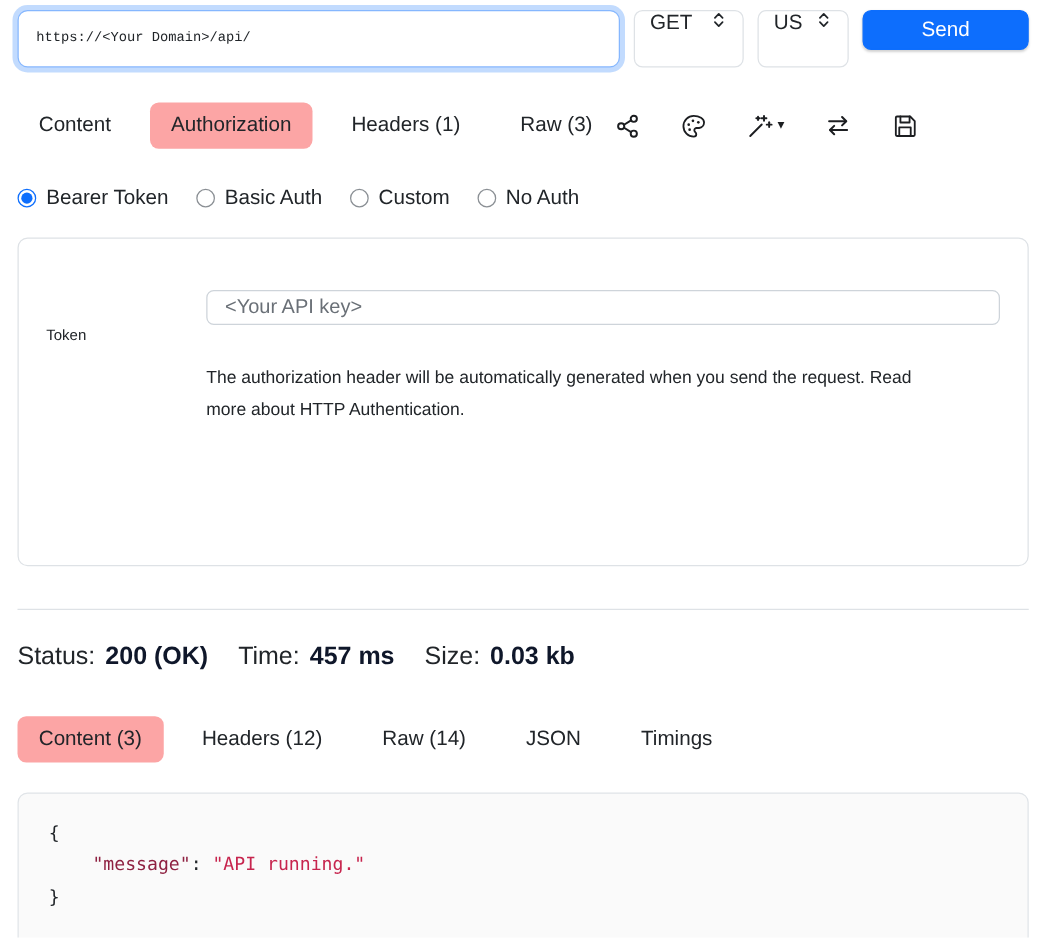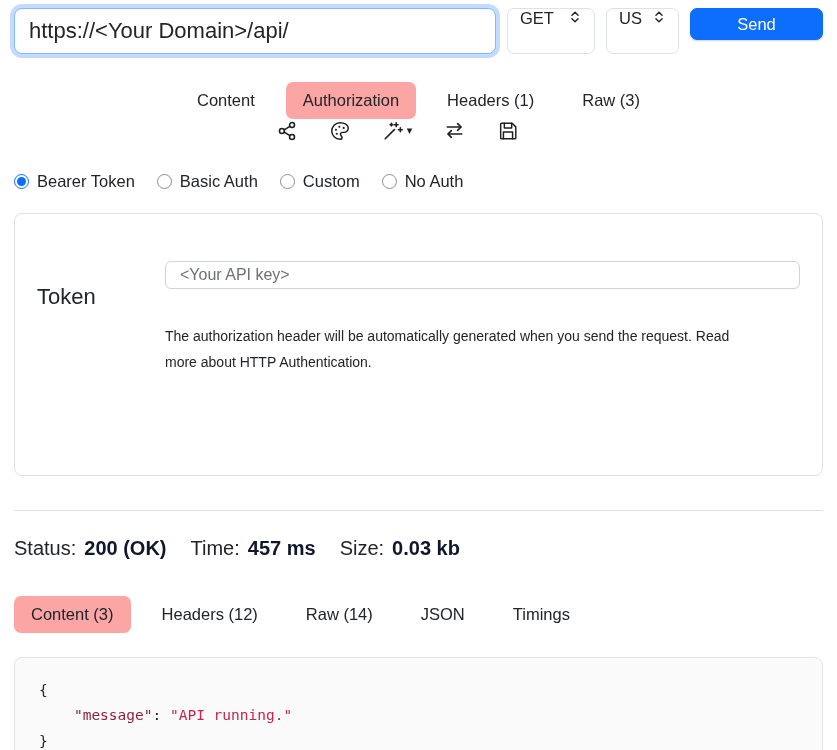--- a/index.html
+++ b/index.html
@@ -8,22 +8,22 @@
     background: #ffffff;
     color: #212529;
     font-family: "Liberation Sans", "DejaVu Sans", sans-serif;
   }
   .app { padding: 8px 14px 0 14px; }
 
   
   .request-bar { display: flex; gap: 11px; align-items: stretch; }
   .url-input {
     flex: 1;
-    font-size: 22px;
-    font-family: Liberation Sans, sans-serif;
+    font-size: 11px;
+    font-family: Liberation Mono, monospace;
     color: #212529;
     padding: 10px 14px;
     border: 1px solid #86b7fe;
     border-radius: 8px;
     outline: 0;
     box-shadow: 0 0 0 4px rgba(13,110,253,.25);
     height: 46px;
   }
   .select-box {
     display: flex; align-items: flex-start; justify-content: space-between;
@@ -35,21 +35,21 @@
   .select-region { width: 73px; }
   .send-btn {
     width: 133px; height: 32px;
     background: #0d6efd; color: #ffffff;
     border: 1px solid #0d6efd; border-radius: 7px;
     font-size: 16.5px; font-family: inherit; cursor: pointer;
     box-shadow: 0 1px 2px rgba(0,0,0,.18);
   }
 
   
-  .tabs-row { display: flex; align-items: center; justify-content: flex-start; margin-top: 28px; flex-direction: column; }
+  .tabs-row { display: flex; align-items: center; justify-content: flex-start; margin-top: 28px; }
   .tabs { display: flex; align-items: center; gap: 14px; }
   .tab { font-size: 16.5px; padding: 9px 17px; border-radius: 7px; cursor: pointer; white-space: nowrap; }
   .tab.active { background: #fca5a5; }
   .toolbar { display: flex; align-items: center; gap: 31px; padding-right: 42px; }
   .icon-btn { display: flex; align-items: center; color: #1c1e21; cursor: pointer; }
   .icon-btn svg { display: block; }
   .caret { font-size: 11px; margin-left: 3px; line-height: 1; }
 
   
   .auth-options { display: flex; align-items: center; gap: 22px; margin-top: 30px; }
@@ -62,21 +62,21 @@
   .radio.checked::after {
     content: ""; position: absolute; inset: 2px; border-radius: 50%; background: #0d6efd;
   }
 
   
   .auth-panel {
     margin-top: 22px; border: 1px solid #dee2e6; border-radius: 8px;
     padding: 26px 22px; height: 263px;
   }
   .token-row { display: flex; align-items: center; }
-  .token-label { width: 128px; font-size: 22px; margin-top: 44px; }
+  .token-label { width: 128px; font-size: 12px; margin-top: 44px; }
   .token-input {
     flex: 1; height: 28px; padding: 10px 14px; font-size: 16px; font-family: inherit;
     border: 1px solid #ced4da; border-radius: 6px; color: #212529; outline: 0;
   }
   .token-input::placeholder { color: #6a7077; opacity: 1; }
   .help-text { margin: 14px 0 0 128px; max-width: 600px; font-size: 14px; line-height: 1.85; }
 
   .divider { border: 0; border-top: 1px solid #dee2e6; margin-top: 34px; }
 
   

